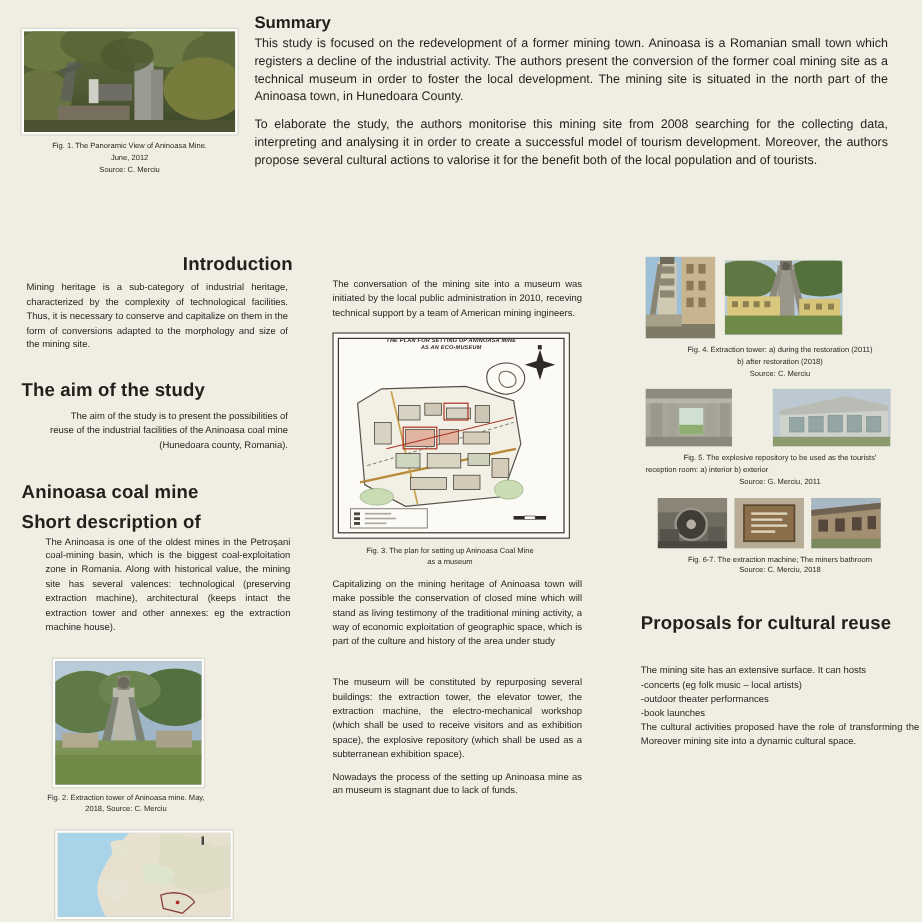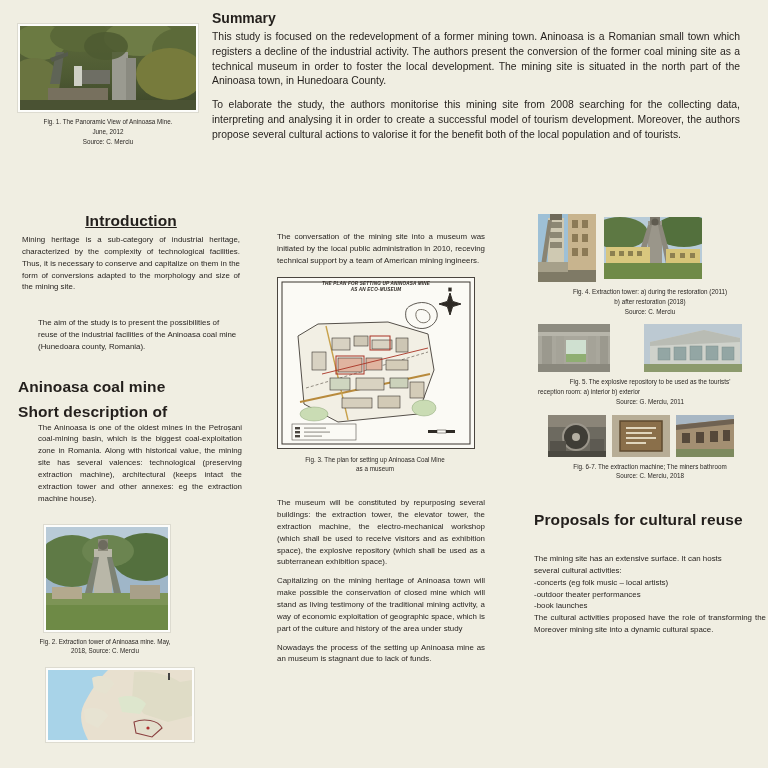--- a/index.html
+++ b/index.html
@@ -24,21 +24,21 @@
   .photo.bordered{border:2px solid #fdfdfb;box-shadow:0 0 0 1px rgba(0,0,0,.08);}
 
   
   #top-photo{position:absolute;left:18px;top:24px;width:180px;height:87px;}
   #summary{position:absolute;left:212px;top:10px;width:528px;}
 
   #col-left{position:absolute;left:18px;top:212px;width:226px;}
   #col-mid{position:absolute;left:277px;top:231px;width:208px;}
   #col-right{position:absolute;left:534px;top:214px;width:232px;}
 
-  .sec-title-c{text-align:center;text-decoration:underline;}
+  .sec-title-c{text-align:right;}
   .blk{margin-bottom:6px;}
 
   .txt-indent{padding:0 4px;}
 
   
   .imgrow{display:flex;gap:8px;align-items:flex-start;}
   .fig-cap{margin-top:5px;}
 
   
   .plan{border:1px solid #4a453f;background:#fbfaf5;position:relative;}
@@ -95,21 +95,22 @@
   </div>
 
   <div id="col-left">
 
     <div class="blk">
       <div class="h1 sec-title-c" style="margin-bottom:4px;">Introduction</div>
       <div class="body j txt-indent">Mining heritage is a sub-category of industrial heritage, characterized by the complexity of technological facilities. Thus, it is necessary to conserve and capitalize on them in the form of conversions adapted to the morphology and size of the mining site.</div>
     </div>
 
     <div class="blk" style="margin-top:24px;">
-      <div class="body txt-indent" style="text-align:left;padding-left:20px;">The aim of the study is to present the possibilities of reuse of the industrial facilities of the Aninoasa coal mine (Hunedoara county, Romania).</div>
+      <div class="h1" style="margin-bottom:6px;">The aim of the study</div>
+      <div class="body txt-indent" style="text-align:right;padding-left:20px;">The aim of the study is to present the possibilities of reuse of the industrial facilities of the Aninoasa coal mine (Hunedoara county, Romania).</div>
     </div>
 
     <div class="blk" style="margin-top:24px;">
       <div class="h1" style="line-height:1.25;margin-bottom:6px;">Aninoasa coal mine</div>
       <div class="h1" style="line-height:1.25;">Short description of</div>
       <div class="body j" style="padding-left:20px;padding-right:2px;">The Aninoasa is one of the oldest mines in the Petroșani coal-mining basin, which is the biggest coal-exploitation zone in Romania. Along with historical value, the mining site has several valences: technological (preserving extraction machine), architectural (keeps intact the extraction tower and other annexes: eg the extraction machine house).</div>
     </div>
 
     <div style="margin-top:20px;padding-left:26px;">
       <div class="photo bordered" style="width:122px;height:103px;">
@@ -226,22 +227,22 @@
             <rect x="168" y="152" width="9" height="3" fill="#2e2a25"></rect>
           </g>
         </svg>
       </div>
       <div class="cap fig-cap" style="width:196px;margin-top:6px;">
         <div>Fig. 3. The plan for setting up Aninoasa Coal Mine</div>
         <div>as a museum</div>
       </div>
     </div>
 
+    <div class="body j" style="margin-top:7px;">Capitalizing on the mining heritage of Aninoasa town will make possible the conservation of closed mine which will stand as living testimony of the traditional mining activity, a way of economic exploitation of geographic space, which is part of the culture and  history of the  area under study</div>
     <div class="body j" style="margin-top:23px;">The museum will be constituted by repurposing several buildings: the extraction tower, the elevator tower, the extraction machine, the electro-mechanical workshop (which shall be used to receive visitors and as exhibition space), the explosive repository (which shall be used as a subterranean exhibition space).</div>
-    <div class="body j" style="margin-top:7px;">Capitalizing on the mining heritage of Aninoasa town will make possible the conservation of closed mine which will stand as living testimony of the traditional mining activity, a way of economic exploitation of geographic space, which is part of the culture and  history of the  area under study</div>
     <div class="body j" style="margin-top:7px;">Nowadays the process of the setting up Aninoasa mine as an museum is stagnant due to lack of funds.</div>
   </div>
 
   <div id="col-right">
 
     <div>
       <div class="imgrow" style="padding-left:4px;">
         <div class="photo" style="width:58px;height:68px;">
           <svg viewBox="0 0 58 68" width="58" height="68" preserveAspectRatio="none">
             <rect width="58" height="68" fill="#9ec0d6"></rect>
@@ -376,21 +377,20 @@
       <div class="cap fig-cap" style="width:232px;">
         <div>Fig. 6-7. The extraction machine;  The miners bathroom</div>
         <div>Source:   C. Merciu, 2018</div>
       </div>
     </div>
 
     <div style="margin-top:30px;">
       <div class="h1">Proposals for cultural reuse</div>
       <div class="bullet-list" style="margin-top:24px;">
         <div>The mining site has an extensive surface. It can hosts</div>
-        <div>several cultural activities:</div>
         <div>-concerts  (eg folk music – local artists)</div>
         <div>-outdoor theater performances</div>
         <div>-book launches</div>
         <div class="body j" style="font-size:7.9px;">The cultural activities proposed have the role of transforming the Moreover mining site into a dynamic cultural space.</div>
       </div>
     </div>
   </div>
 
 </div>
 

